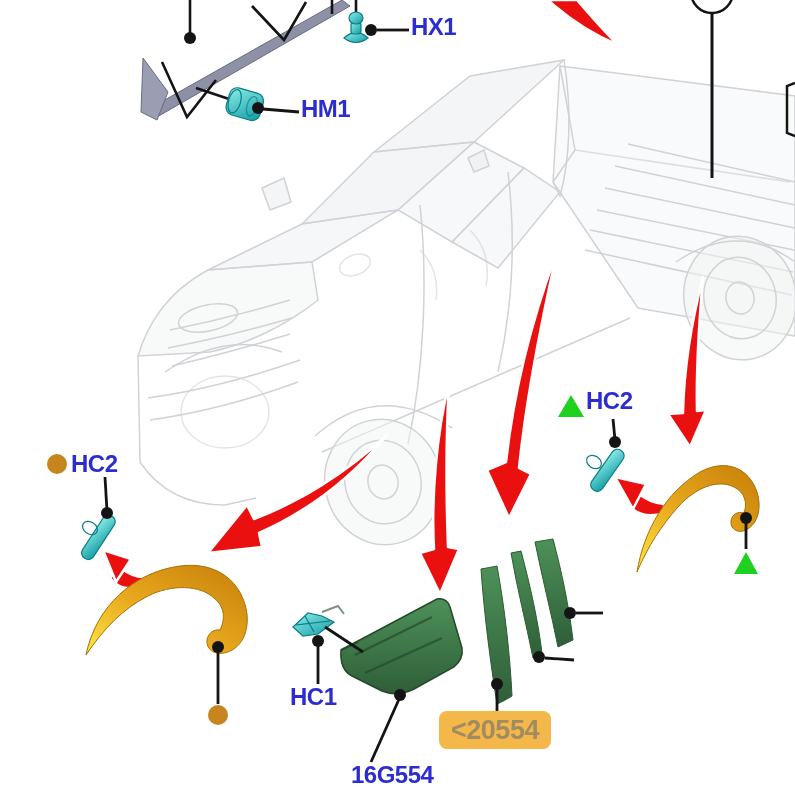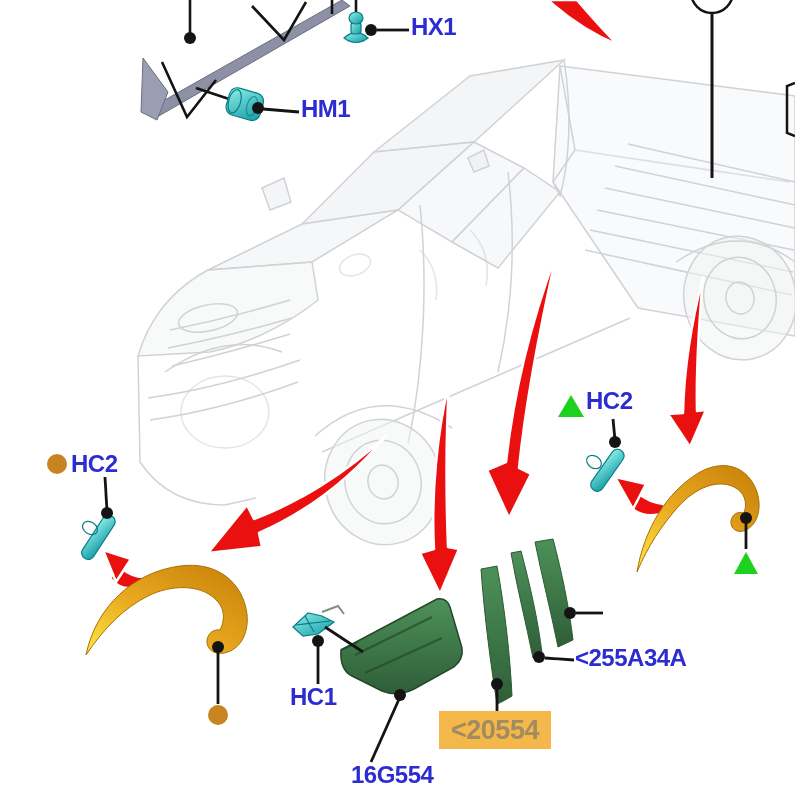--- a/index.html
+++ b/index.html
@@ -18,21 +18,21 @@
   }
   html,body{margin:0;padding:0;}
   body{width:795px;height:797px;background:#ffffff;overflow:hidden;
        font-family:"Liberation Sans", sans-serif;position:relative;}
   .stage{position:absolute;left:0;top:0;width:795px;height:797px;}
   svg{position:absolute;left:0;top:0;}
   .lbl{position:absolute;font-weight:bold;font-size:24px;color:var(--label-blue);
        white-space:nowrap;letter-spacing:-0.5px;line-height:1;cursor:pointer;}
   .hl-box{position:absolute;left:439px;top:711px;width:112px;height:38px;
           background:var(--hl-bg);display:flex;align-items:center;justify-content:center;
-          font-weight:bold;font-size:27px;color:var(--hl-text);letter-spacing:-0.5px;cursor:pointer;}
+          font-weight:bold;font-size:27px;color:var(--hl-text);letter-spacing:-0.5px;cursor:pointer;border-radius:8px;}
 </style>
 </head>
 <body>
 
 <div class="stage">
 
 <svg width="795" height="797" viewBox="0 0 795 797">
   <defs>
     <linearGradient id="archG" x1="0" y1="1" x2="1" y2="0">
       <stop offset="0" stop-color="#ffe844"></stop>
@@ -215,16 +215,15 @@
         <circle cx="318" cy="641" r="6"></circle>
   </g>
 </svg>
 
 <div class="lbl" style="left:411px;top:15px">HX1</div>
 <div class="lbl" style="left:301px;top:97px">HM1</div>
 <div class="lbl" style="left:71px;top:452px">HC2</div>
 <div class="lbl" style="left:586px;top:389px">HC2</div>
 <div class="lbl" style="left:290px;top:685px">HC1</div>
 <div class="lbl" style="left:351px;top:763px">16G554</div>
-<div class="lbl" style="left:575px;top:646px">&lt;255A34A</div>
 <div class="hl-box">&lt;20554</div>
 
 </div>
 
 </body></html>

